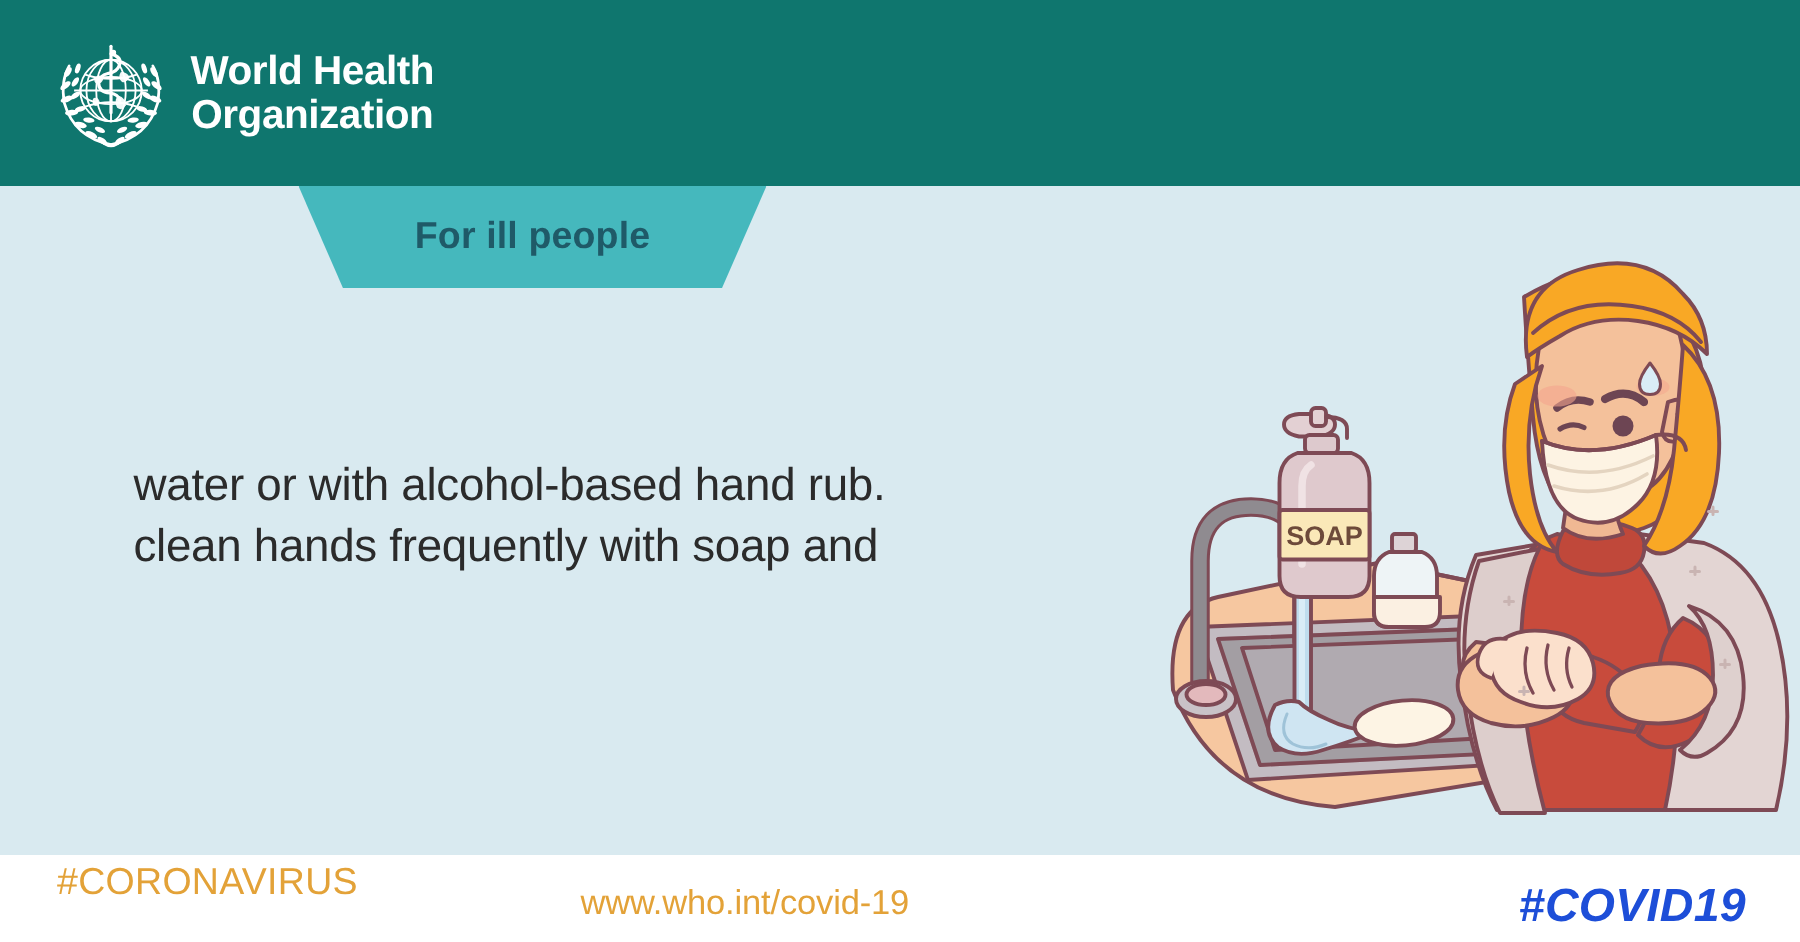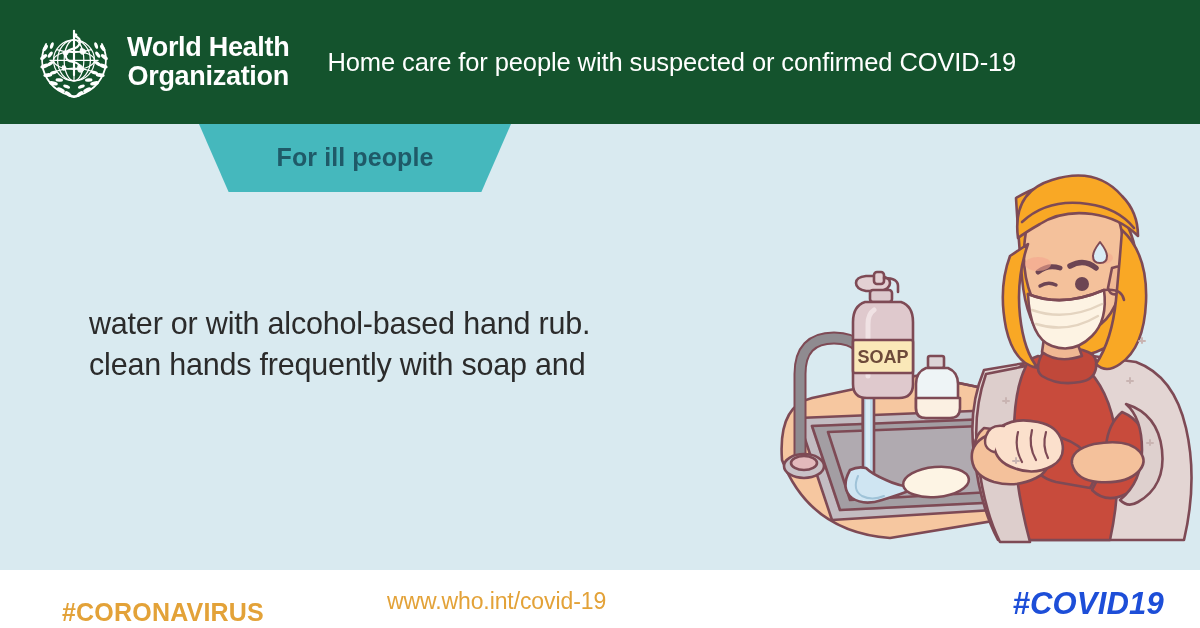--- a/index.html
+++ b/index.html
@@ -19,21 +19,21 @@
     overflow: hidden;
     background: #d9eaf0;
   }
 
   
   .header {
     position: absolute;
     left: 0; top: 0;
     width: 1200px;
     height: 124px;
-    background: #14532d;
+    background: #0f766e;
     display: flex;
     align-items: center;
   }
   .logo-block {
     display: flex;
     align-items: center;
     margin-left: 33px;
   }
   .who-emblem {
     width: 82px;
@@ -116,26 +116,25 @@
     position: absolute;
     left: 0;
     top: 570px;
     width: 1200px;
     height: 58px;
     background: #ffffff;
   }
   .footer-left {
     position: absolute;
     left: 38px;
-    top: 28px;
+    top: 4px;
     color: #e3a238;
     font-size: 25px;
-    font-weight: bold;
+    font-weight: normal;
     letter-spacing: 0.2px;
-    margin-left: 24px;
   }
   .footer-center {
     position: absolute;
     left: 0;
     top: 18px;
     width: 993px;
     text-align: center;
     color: #e3a238;
     font-size: 23px;
     font-weight: normal;
@@ -232,21 +231,20 @@
         <path d="M44 91 q6 4 12 0" fill="none" stroke="#ffffff" stroke-width="2"></path>
       </svg>
 
       <div class="who-wordmark">
         <span class="l1">World Health</span>
         <span class="l2">Organization</span>
       </div>
     </div>
 
     <div class="header-text">
-      <div class="header-title">Home care for people with suspected or confirmed COVID-19</div>
     </div>
   </div>
 
   <div class="banner-tag">
     <span class="banner-tag-label">For ill people</span>
   </div>
 
   <div class="main-text">
     <span class="tline">water or with alcohol-based hand rub.</span>
     <span class="tline">clean hands frequently with soap and</span>

